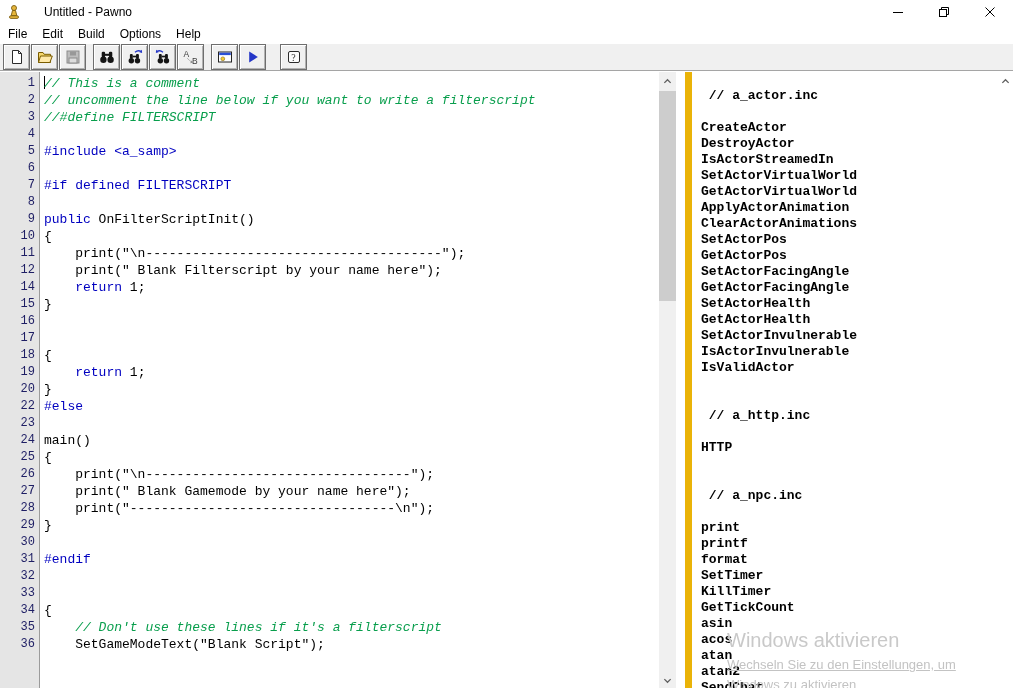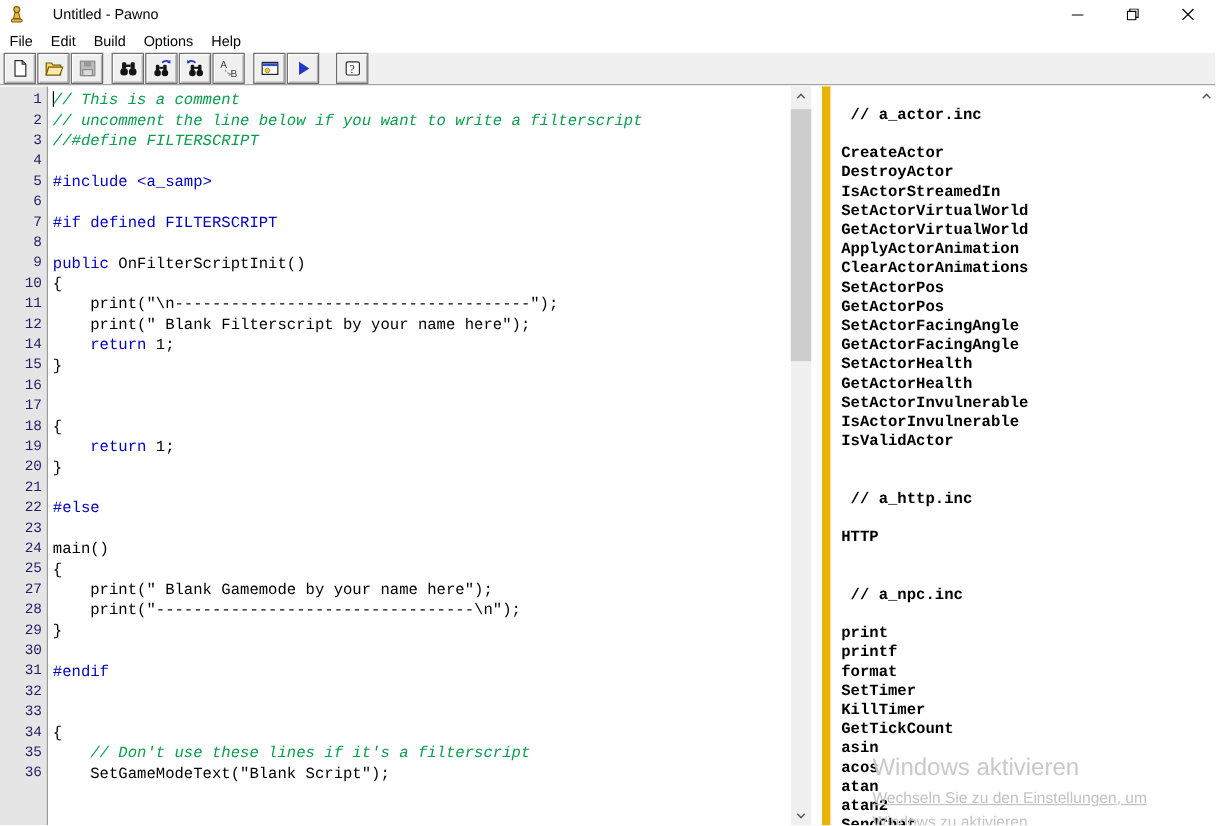--- a/index.html
+++ b/index.html
@@ -240,25 +240,25 @@
         <div class="code-row"><div class="lnum">10</div><div class="ltext"><span class="tok-plain">{</span></div></div>
         <div class="code-row"><div class="lnum">11</div><div class="ltext"><span class="tok-plain">    print("\n--------------------------------------");</span></div></div>
         <div class="code-row"><div class="lnum">12</div><div class="ltext"><span class="tok-plain">    print(" Blank Filterscript by your name here");</span></div></div>
         <div class="code-row"><div class="lnum">14</div><div class="ltext"><span class="tok-plain">    </span><span class="tok-keyword">return</span><span class="tok-plain"> 1;</span></div></div>
         <div class="code-row"><div class="lnum">15</div><div class="ltext"><span class="tok-plain">}</span></div></div>
         <div class="code-row"><div class="lnum">16</div><div class="ltext"></div></div>
         <div class="code-row"><div class="lnum">17</div></div>
         <div class="code-row"><div class="lnum">18</div><div class="ltext"><span class="tok-plain">{</span></div></div>
         <div class="code-row"><div class="lnum">19</div><div class="ltext"><span class="tok-plain">    </span><span class="tok-keyword">return</span><span class="tok-plain"> 1;</span></div></div>
         <div class="code-row"><div class="lnum">20</div><div class="ltext"><span class="tok-plain">}</span></div></div>
-        <div class="code-row"><div class="lnum">21</div><div class="ltext"></div></div>
         <div class="code-row"><div class="lnum">22</div><div class="ltext"><span class="tok-keyword">#else</span></div></div>
         <div class="code-row"><div class="lnum">23</div><div class="ltext"></div></div>
         <div class="code-row"><div class="lnum">24</div><div class="ltext"><span class="tok-plain">main()</span></div></div>
         <div class="code-row"><div class="lnum">25</div><div class="ltext"><span class="tok-plain">{</span></div></div>
+        <div class="code-row"><div class="lnum">26</div><div class="ltext"><span class="tok-plain">    print("\n----------------------------------");</span></div></div>
         <div class="code-row"><div class="lnum">27</div><div class="ltext"><span class="tok-plain">    print(" Blank Gamemode by your name here");</span></div></div>
         <div class="code-row"><div class="lnum">28</div><div class="ltext"><span class="tok-plain">    print("----------------------------------\n");</span></div></div>
         <div class="code-row"><div class="lnum">29</div><div class="ltext"><span class="tok-plain">}</span></div></div>
         <div class="code-row"><div class="lnum">30</div><div class="ltext"></div></div>
         <div class="code-row"><div class="lnum">31</div><div class="ltext"><span class="tok-keyword">#endif</span></div></div>
         <div class="code-row"><div class="lnum">32</div><div class="ltext"></div></div>
         <div class="code-row"><div class="lnum">33</div></div>
         <div class="code-row"><div class="lnum">34</div><div class="ltext"><span class="tok-plain">{</span></div></div>
         <div class="code-row"><div class="lnum">35</div><div class="ltext"><span class="tok-comment">    // Don't use these lines if it's a filterscript</span></div></div>
         <div class="code-row"><div class="lnum">36</div><div class="ltext"><span class="tok-plain">    SetGameModeText("Blank Script");</span></div></div>

